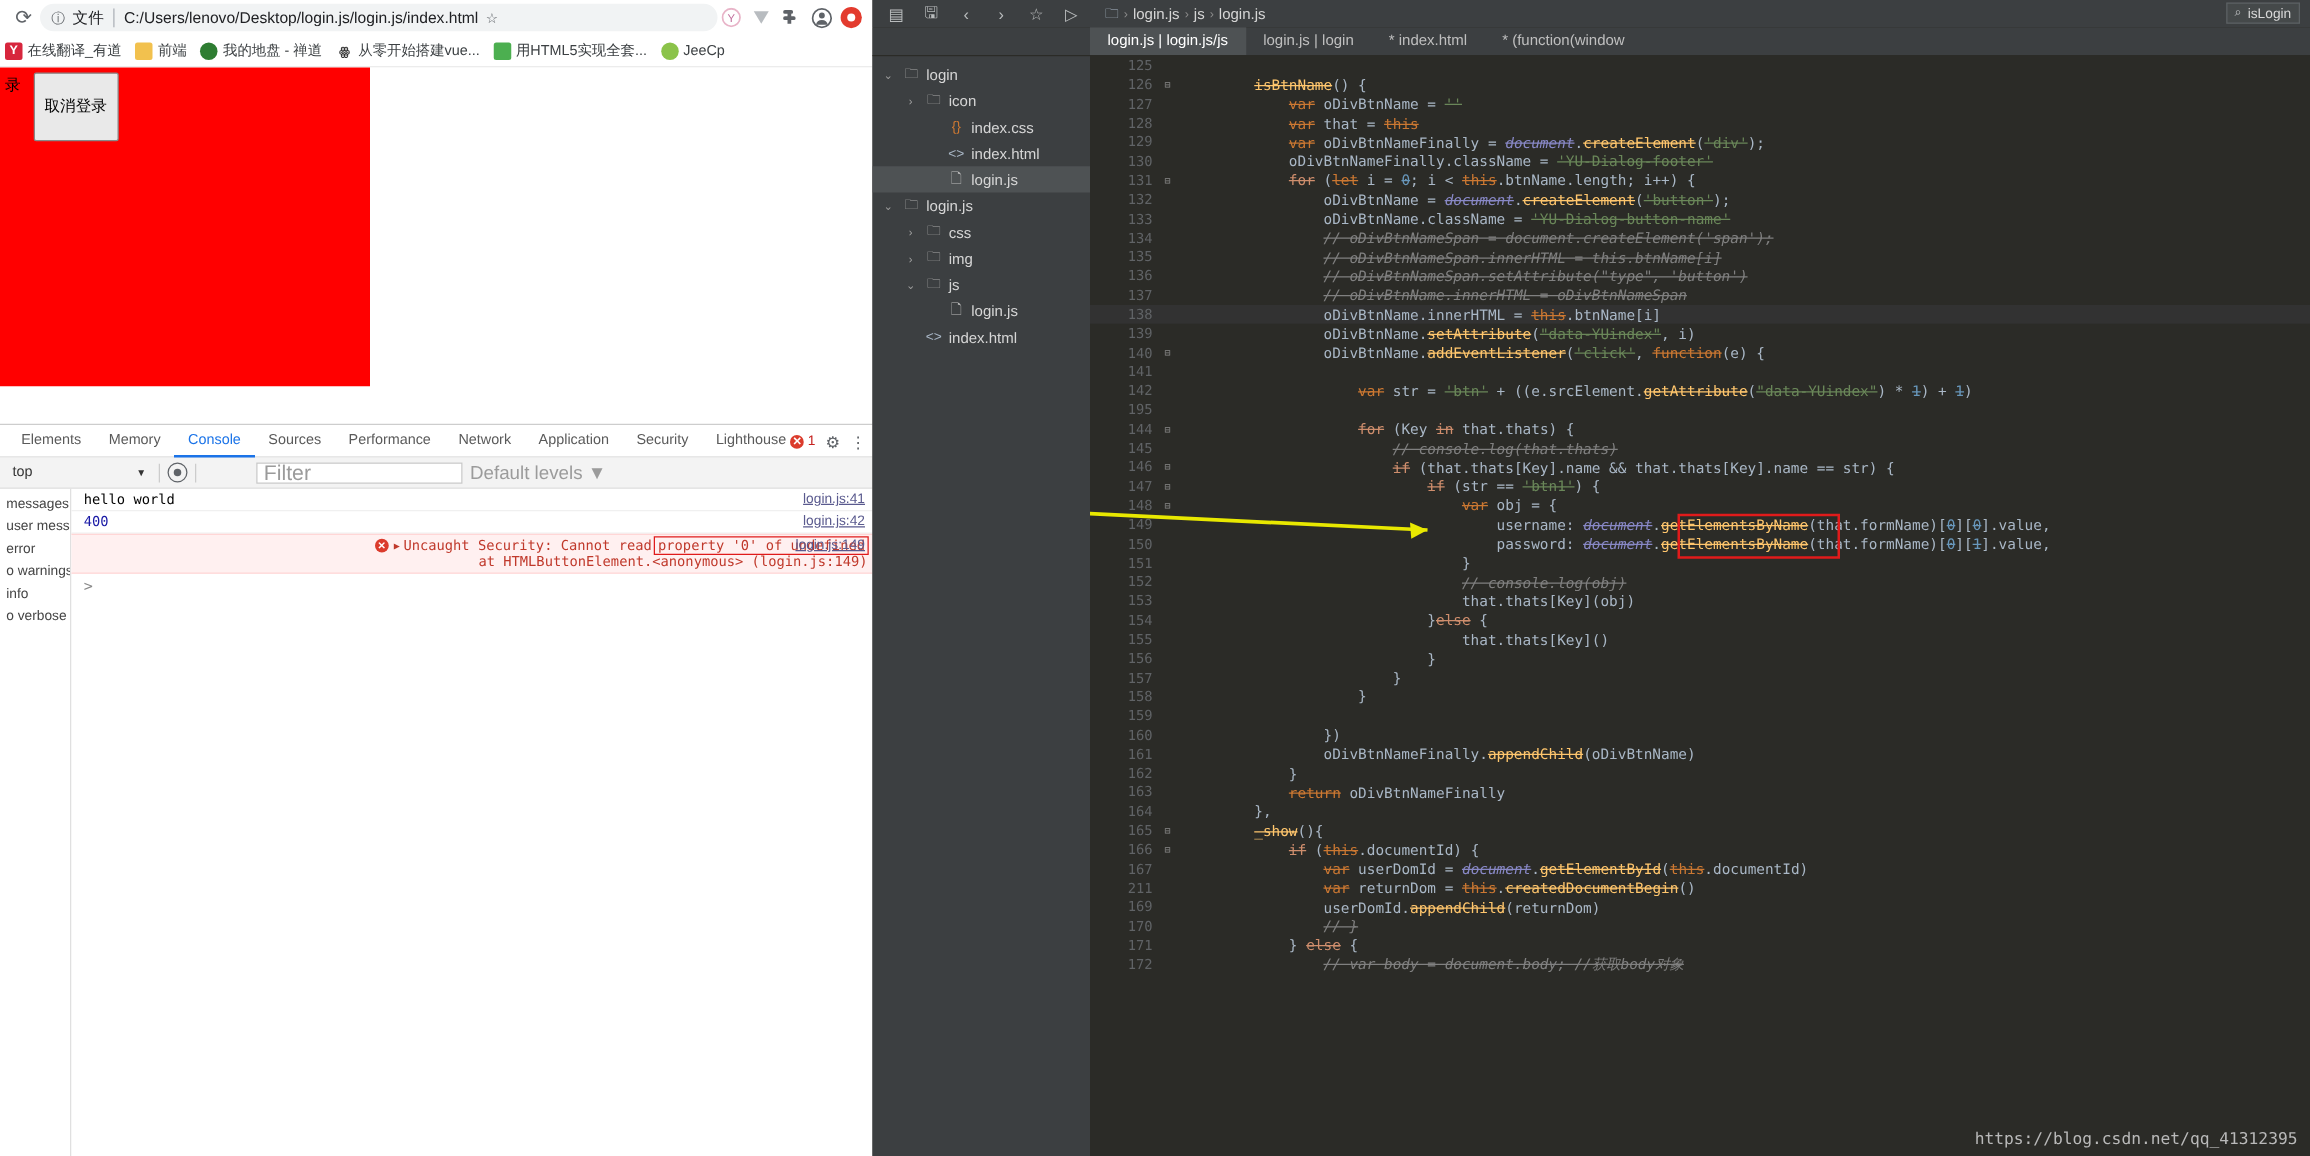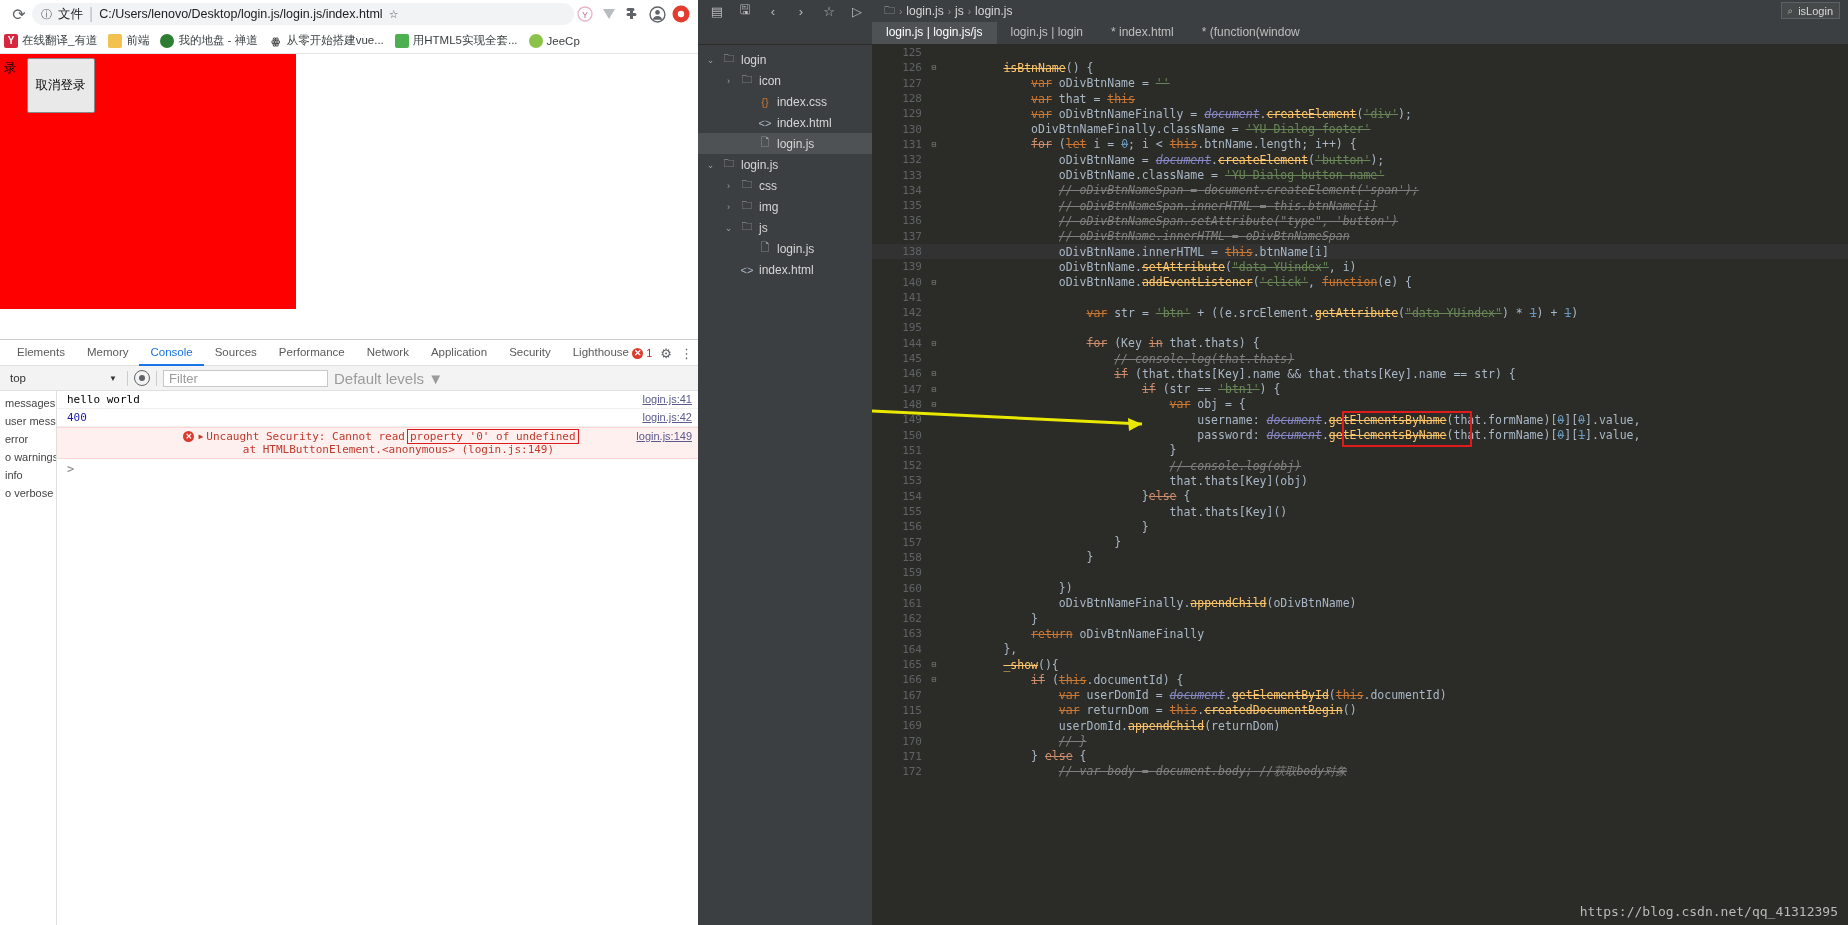--- a/index.html
+++ b/index.html
@@ -57,28 +57,28 @@
 
   .dt-toolbar { height: 25px; display: flex; align-items: center; gap: 6px; padding: 0 6px;
                 border-bottom: 1px solid #e0e0e0; background: #f3f3f3; }
   .ctx-select { display: flex; align-items: center; justify-content: space-between; width: 115px;
                 font-size: 11.5px; color: #333; padding: 0 4px; }
   .tb-sep { width:1px; height:15px; background:#ccc; }
   .eye { width: 16px; height: 16px; border-radius: 50%; border: 1.5px solid #5f6368; display:flex;
          align-items:center; justify-content:center; }
   .eye-in { width: 6px; height: 6px; border-radius: 50%; background: #5f6368; }
   .filter-box { width: 165px; height: 17px; border: 1px solid #c8c8c8; background: #fff;
-                font-size: 13px; color: #9b9b9b; padding: 0 5px; line-height: 16px; }
+                font-size: 17px; color: #9b9b9b; padding: 0 5px; line-height: 16px; margin-left: 42px; }
   .levels { font-size: 15px; color: #9b9b9b; }
 
   .console-body { position: absolute; left: 0; right: 0; top: 51px; bottom: 0; display: flex; }
   .sidebar-levels { width: 57px; flex: none; border-right: 1px solid #e0e0e0; padding-top: 3px; }
   .lvl { font-size: 11px; color: #444; padding: 3px 5px; white-space: nowrap; overflow: hidden; }
   .msg-area { flex: 1; position: relative; overflow: hidden; }
-  .msg { position: relative; display: flex; align-items: center; font-family: "DejaVu Sans Mono", monospace;
+  .msg { position: relative; display: flex; align-items: flex-end; font-family: "DejaVu Sans Mono", monospace;
          font-size: 11px; min-height: 17px; padding: 2px 4px 2px 10px; border-bottom: 1px solid #f0f0f0; }
   .msg.err { background: #fff0f0; border-bottom: 1px solid #ffd6d6; border-top: 1px solid #ffd6d6; color: #c0392b; }
   .msg .link { position: absolute; right: 6px; top: 2px; font-size: 11px; color: #5a5a8e;
                text-decoration: underline; font-family: Liberation Sans, sans-serif; }
   .msg .num { color: #1a1aa6; }
   .err-icon { width: 11px; height: 11px; border-radius: 50%; background: #db3b2c; color:#fff;
               font-size: 8px; line-height: 11px; text-align:center; margin-right: 4px; flex:none;
               font-family:"Liberation Sans",sans-serif; font-weight:bold; margin-top:1px; }
   .tri { font-size: 8px; margin-right: 3px; color:#c0392b; margin-top:2px; }
   .err-line2 { padding-left: 36px; color: #c0392b; }
@@ -593,21 +593,21 @@
               <div class="gutter">166</div>
               <div class="fold">⊟</div>
               <div class="code-txt">            <s class="kw2">if</s> (<s class="kw">this</s>.documentId) {</div>
             </div>
             <div class="code-row">
               <div class="gutter">167</div>
               <div class="fold"></div>
               <div class="code-txt">                <s class="kw">var</s> userDomId = <s class="ita">document</s>.<s class="meth">getElementById</s>(<s class="kw">this</s>.documentId)</div>
             </div>
             <div class="code-row">
-              <div class="gutter">115</div>
+              <div class="gutter">211</div>
               <div class="fold"></div>
               <div class="code-txt">                <s class="kw">var</s> returnDom = <s class="kw">this</s>.<s class="meth">createdDocumentBegin</s>()</div>
             </div>
             <div class="code-row">
               <div class="gutter">169</div>
               <div class="fold"></div>
               <div class="code-txt">                userDomId.<s class="meth">appendChild</s>(returnDom)</div>
             </div>
             <div class="code-row">
               <div class="gutter">170</div>

